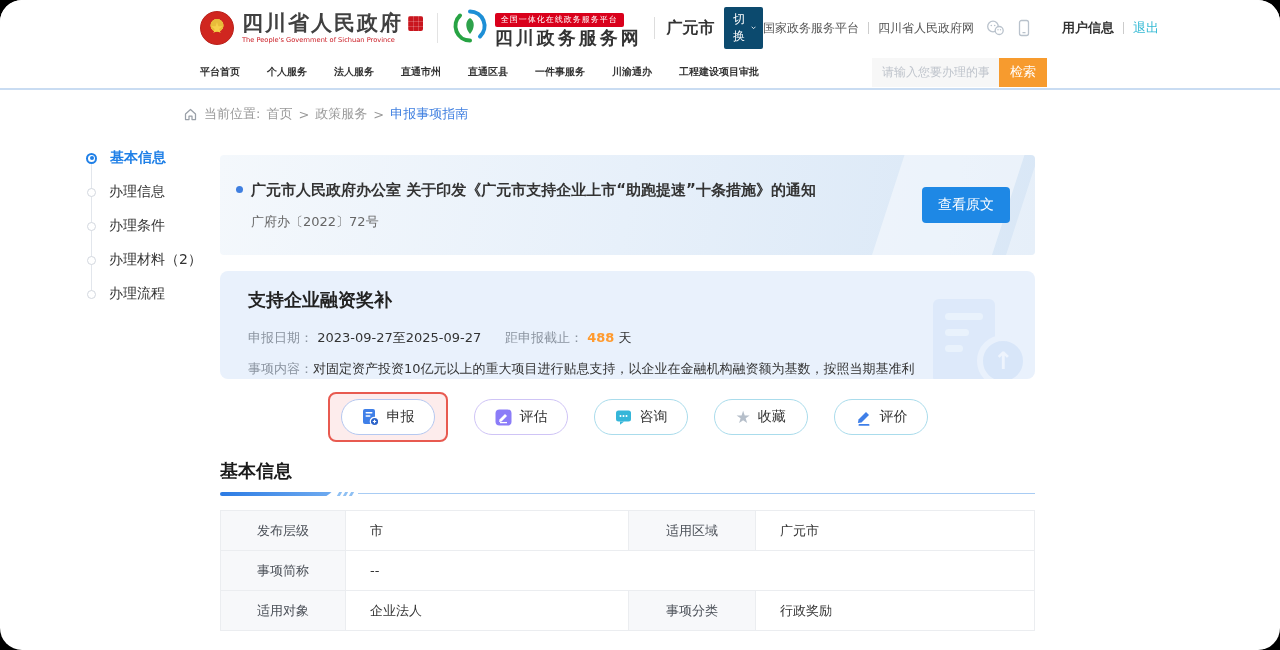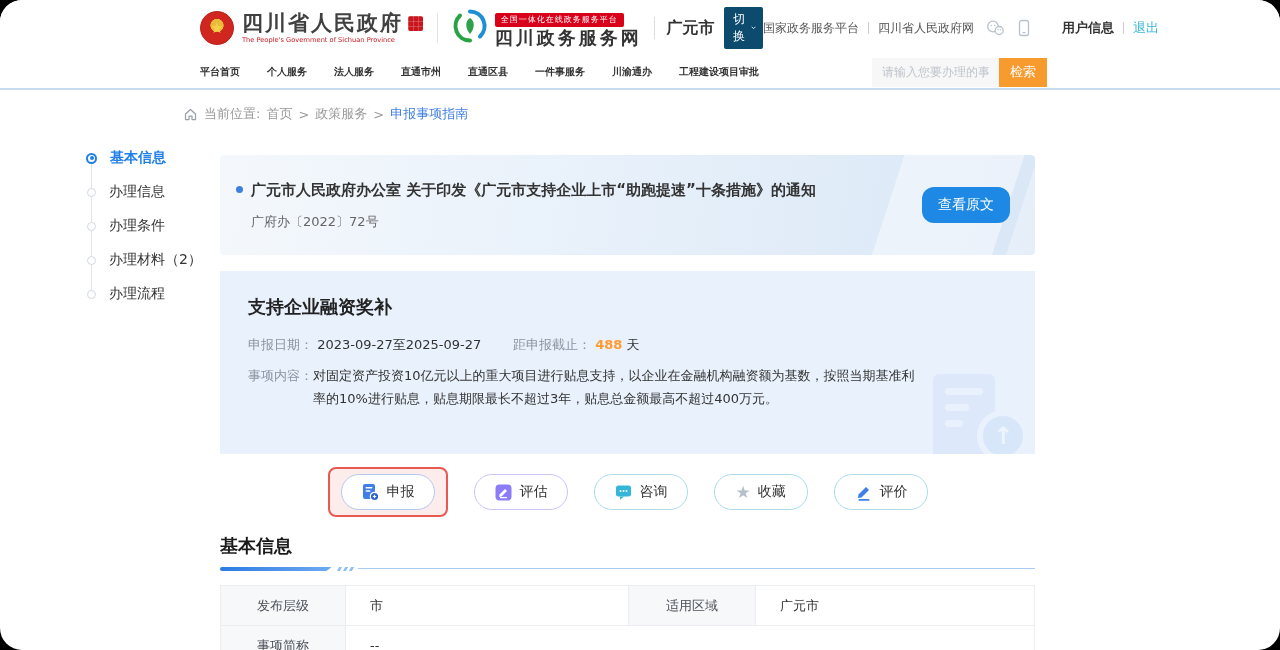--- a/index.html
+++ b/index.html
@@ -75,26 +75,26 @@
     background:linear-gradient(100deg,#f4f8fc 0%,#e7f0fa 50%,#d9e7f6 100%); }
   .banner::before { content:''; position:absolute; right:30px; top:-40px; width:120px; height:200px;
     background:rgba(255,255,255,.45); transform:skewX(-18deg); }
   .banner::after { content:''; position:absolute; right:-30px; top:-40px; width:46px; height:200px;
     background:rgba(255,255,255,.35); transform:skewX(-18deg); }
   .banner-inner { position:relative; padding:26px 112px 0 16px; z-index:1; }
   .banner-title { display:flex; align-items:flex-start; font-size:15px; font-weight:bold; color:#333; line-height:1.3; }
   .bullet { width:7px; height:7px; border-radius:50%; background:#3f7fe0; margin:5px 8px 0 0; flex:0 0 auto; }
   .banner-doc { margin:12px 0 0 15px; font-size:13px; color:#666; }
   .view-btn { position:absolute; right:25px; top:32px; width:88px; height:36px; background:#1e88e5; color:#fff;
-    font-size:14px; border:none; border-radius:12px; cursor:pointer; z-index:2; font-family:Liberation Mono, monospace; }
-
-  .policy-card { position:relative; margin-top:16px; height:183px; background:#e9f1fc; border-radius:0;
-    padding:24px 28px 0; overflow:hidden; }
+    font-size:14px; border:none; border-radius:4px; cursor:pointer; z-index:2; font-family:Liberation Mono, monospace; }
+
+  .policy-card { position:relative; margin-top:16px; height:108px; background:#e9f1fc; border-radius:8px;
+    padding:17px 28px 0; overflow:hidden; }
   .policy-title { font-size:18px; font-weight:bold; color:#222; position:relative; z-index:1; }
-  .policy-meta { display:flex; margin-top:17px; font-size:13px; position:relative; z-index:1;gap:8px; }
+  .policy-meta { display:flex; margin-top:17px; font-size:13px; position:relative; z-index:1; }
   .meta-label { color:#8a939f; }
   .meta-value { color:#333; }
   .meta-date { width:257px; }
   .days { color:#ff9a2e; font-weight:bold; }
   .policy-content { display:flex; margin-top:11px; font-size:13px; line-height:1.75; width:670px;
     position:relative; z-index:1; }
   .policy-content .meta-label { flex:0 0 auto; }
   .doc-watermark { position:absolute; right:6px; bottom:-12px; width:110px; height:100px; }
   .wm-doc { position:absolute; left:14px; top:8px; width:62px; height:84px; background:#dde9fa; border-radius:6px; }
   .wm-line { position:absolute; left:12px; background:#e9f2fc; height:7px; border-radius:4px; }

